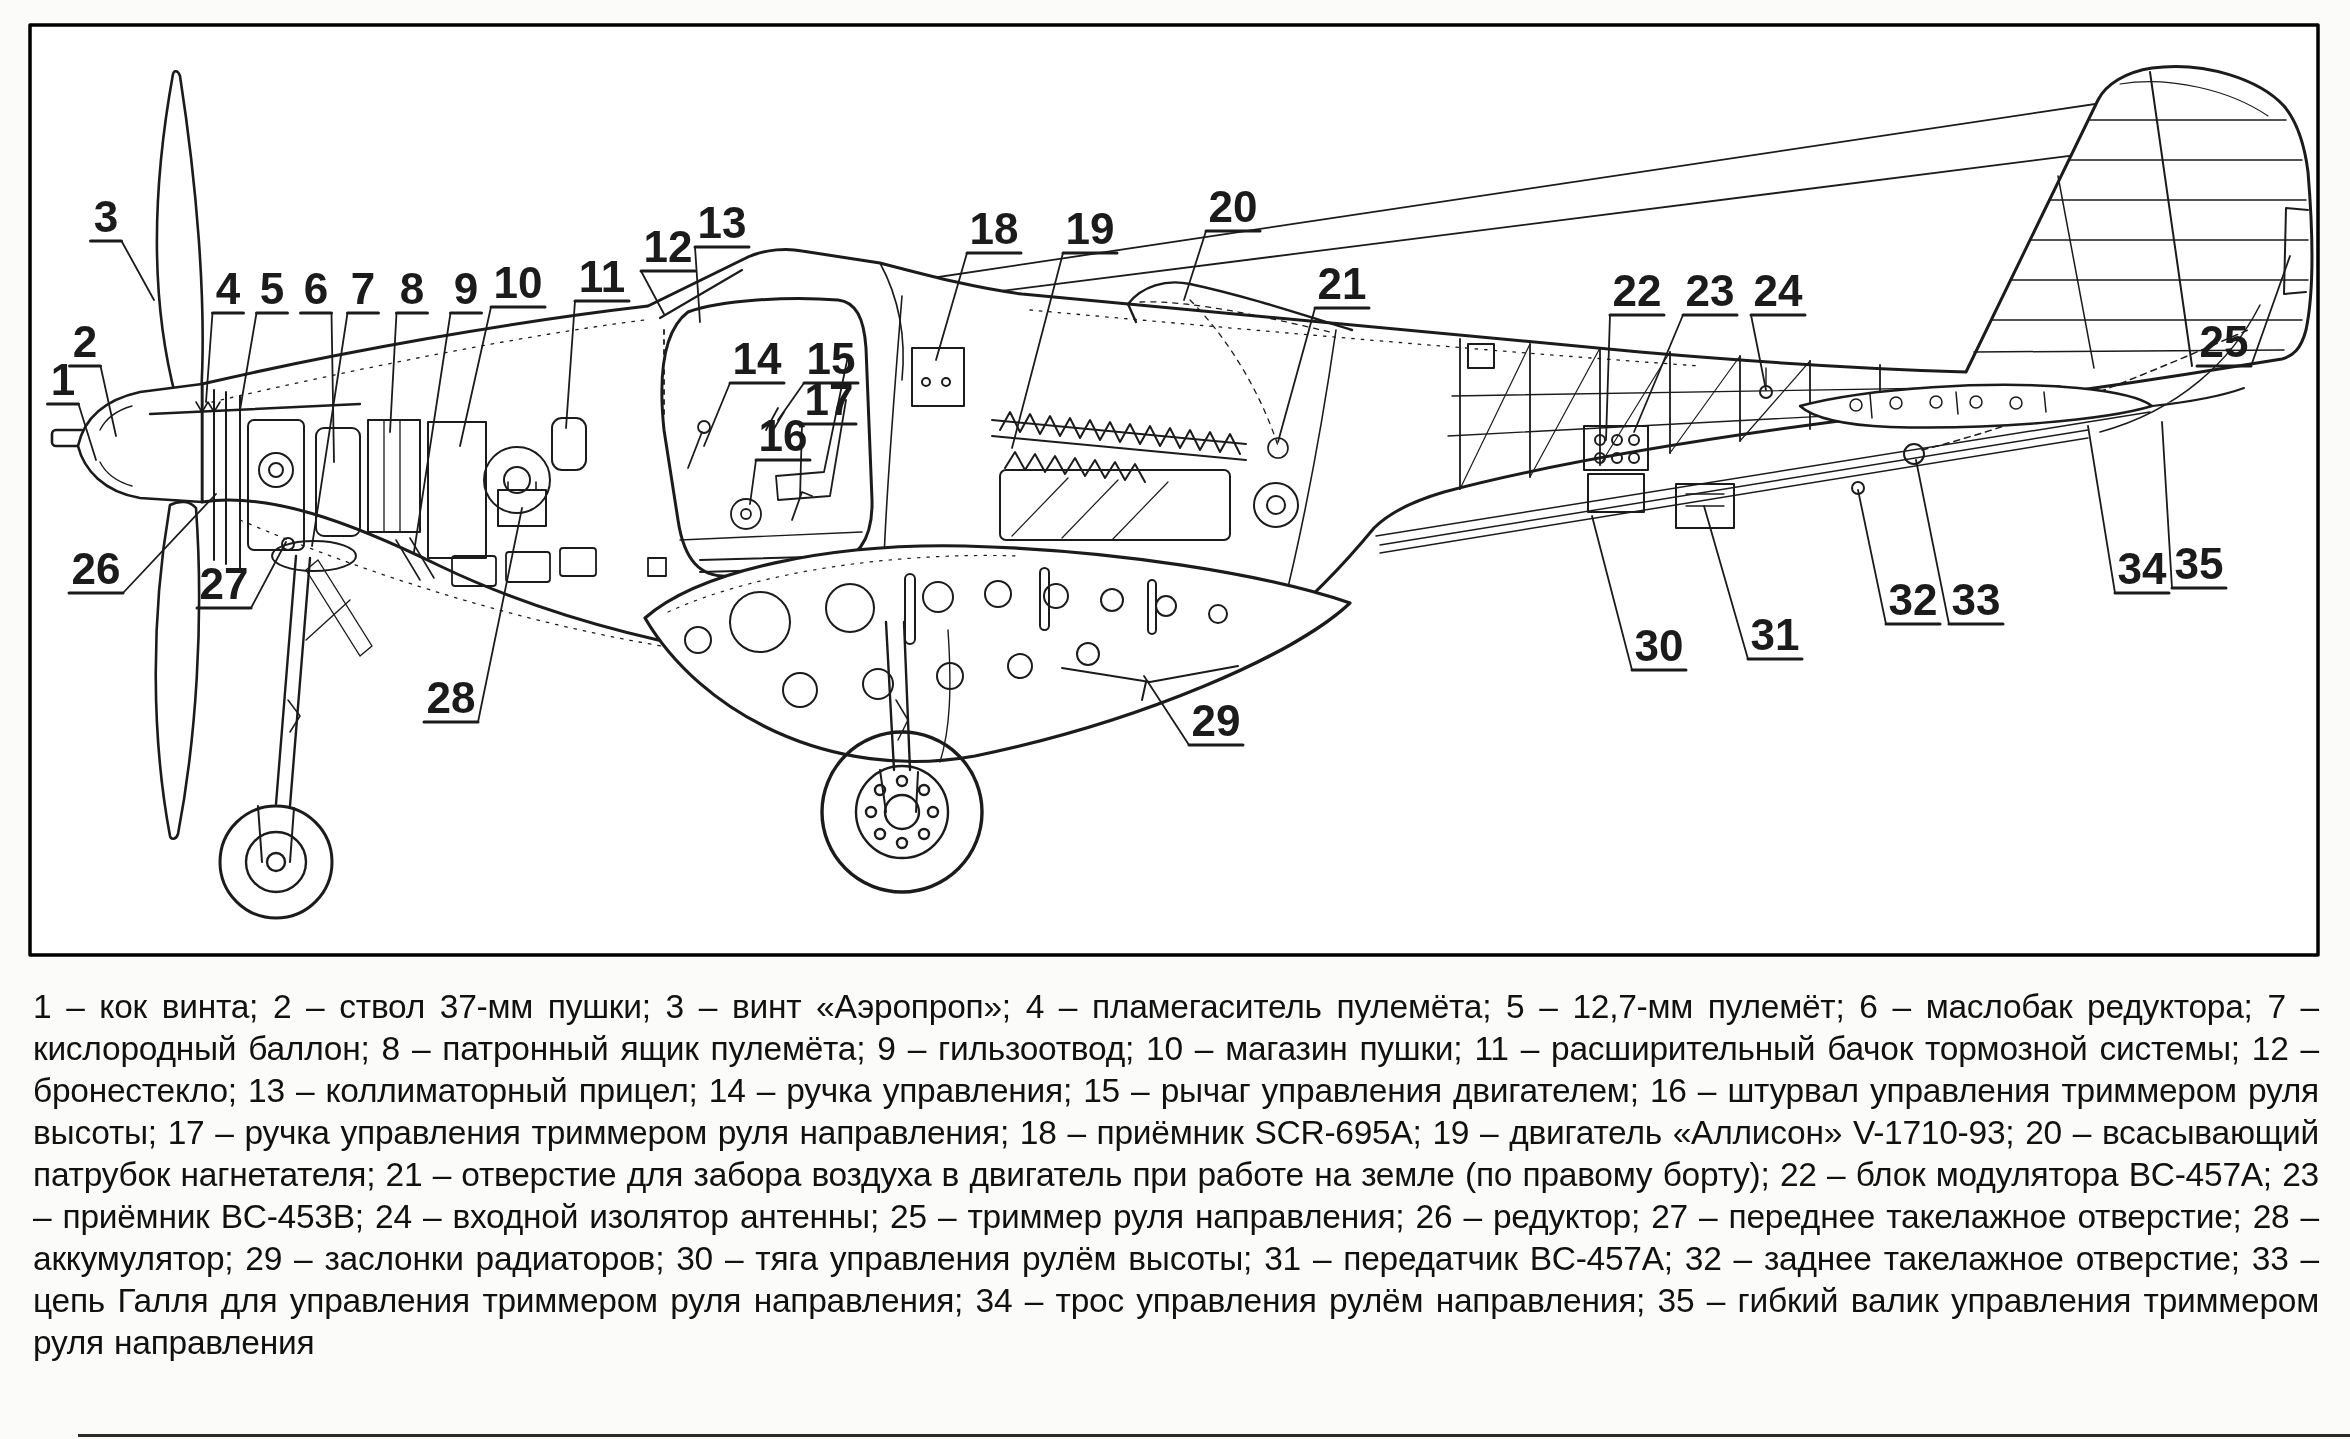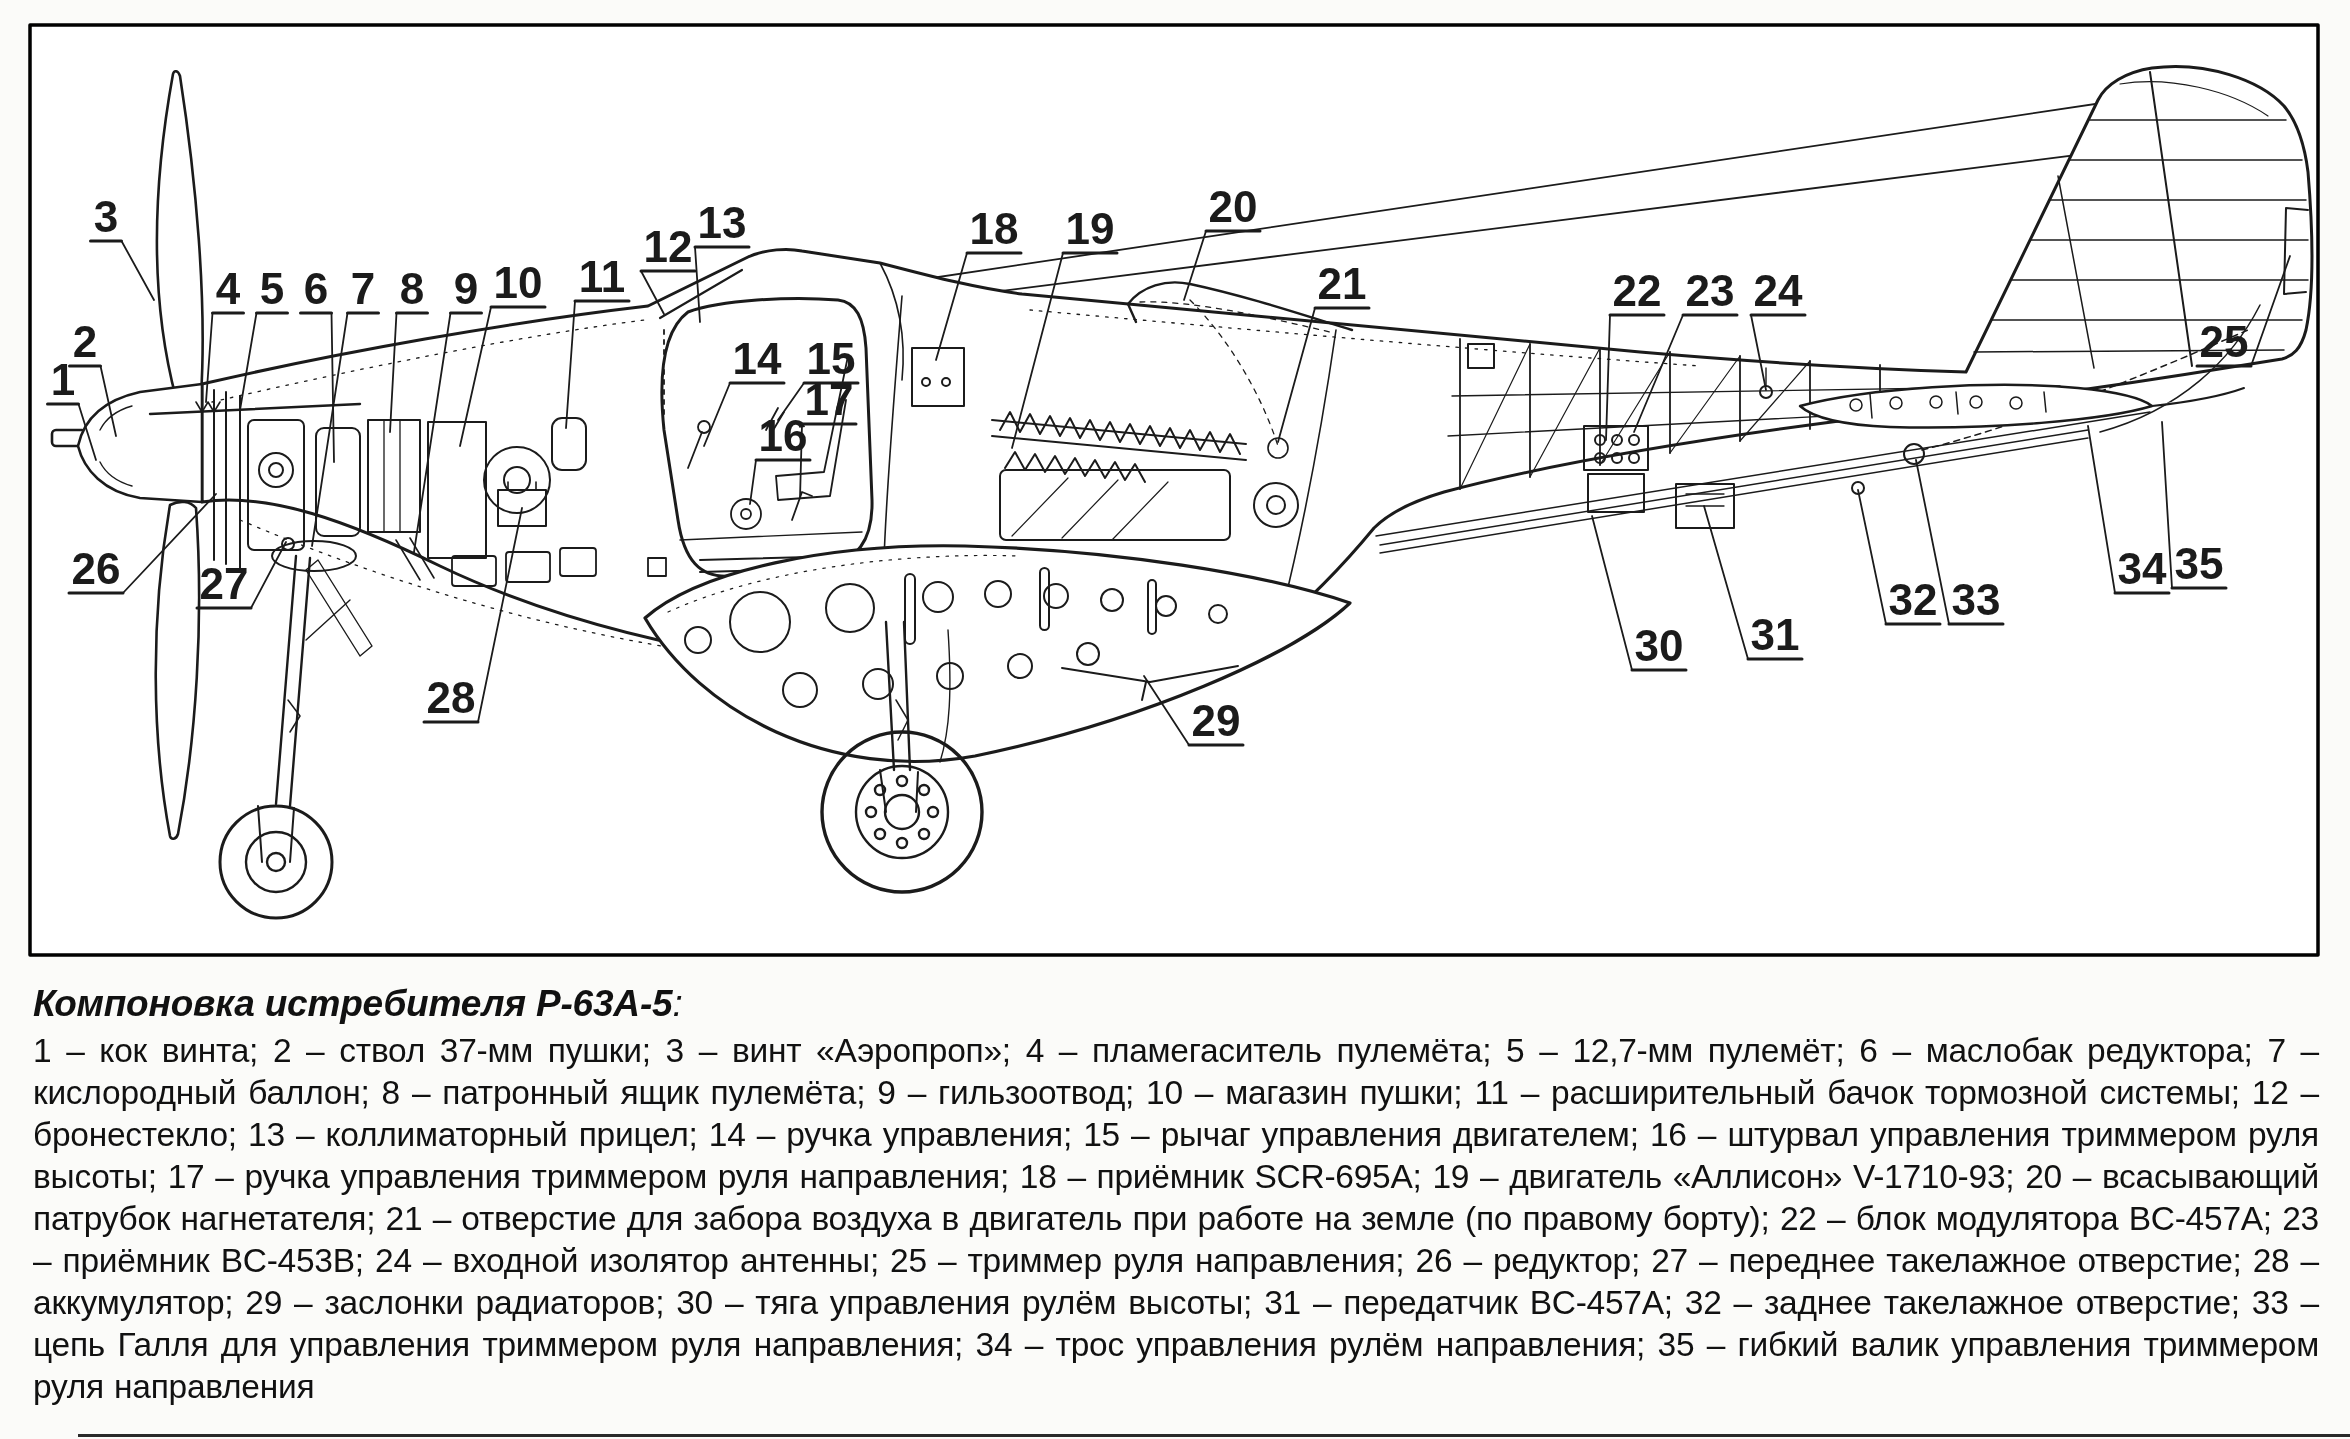--- a/index.html
+++ b/index.html
@@ -424,20 +424,17 @@
           <g>
             <path d="M 2172 588 L 2162 422" stroke="#1b1b1b" stroke-width="1.8" fill="none"></path>
             <path d="M 2172 588 L 2226 588" stroke="#1b1b1b" stroke-width="3"></path>
             <text x="2199" y="563" text-anchor="middle" dominant-baseline="central" fill="#1b1b1b" stroke="none" style="font-family:&quot;Liberation Sans&quot;,sans-serif;font-size:44px;font-weight:600;">35</text>
           </g>
         </g>
     </g>
   </svg>
 
   <div class="caption">
-    <div class="caption-title">
-      <span>Компоновка истребителя Р-63А-5</span><span class="colon">:</span>
-    </div>
     <p class="legend-par">1 – кок винта; 2 – ствол 37-мм пушки; 3 – винт «Аэропроп»; 4 – пламегаситель пулемёта; 5 – 12,7-мм пулемёт; 6 – маслобак редуктора; 7 – кислородный баллон; 8 – патронный ящик пулемёта; 9 – гильзоотвод; 10 – магазин пушки; 11 – расширительный бачок тормозной системы; 12 – бронестекло; 13 – коллиматорный прицел; 14 – ручка управления; 15 – рычаг управления двигателем; 16 – штурвал управления триммером руля высоты; 17 – ручка управления триммером руля направления; 18 – приёмник SCR-695A; 19 – двигатель «Аллисон» V-1710-93; 20 – всасывающий патрубок нагнетателя; 21 – отверстие для забора воздуха в двигатель при работе на земле (по правому борту); 22 – блок модулятора BC-457A; 23 – приёмник BC-453B; 24 – входной изолятор антенны; 25 – триммер руля направления; 26 – редуктор; 27 – переднее такелажное отверстие; 28 – аккумулятор; 29 – заслонки радиаторов; 30 – тяга управления рулём высоты; 31 – передатчик BC-457A; 32 – заднее такелажное отверстие; 33 – цепь Галля для управления триммером руля направления; 34 – трос управления рулём направления; 35 – гибкий валик управления триммером руля направления</p>
   </div>
 
   <div class="scan-edge"></div>
 </div>
 
 </body></html>

